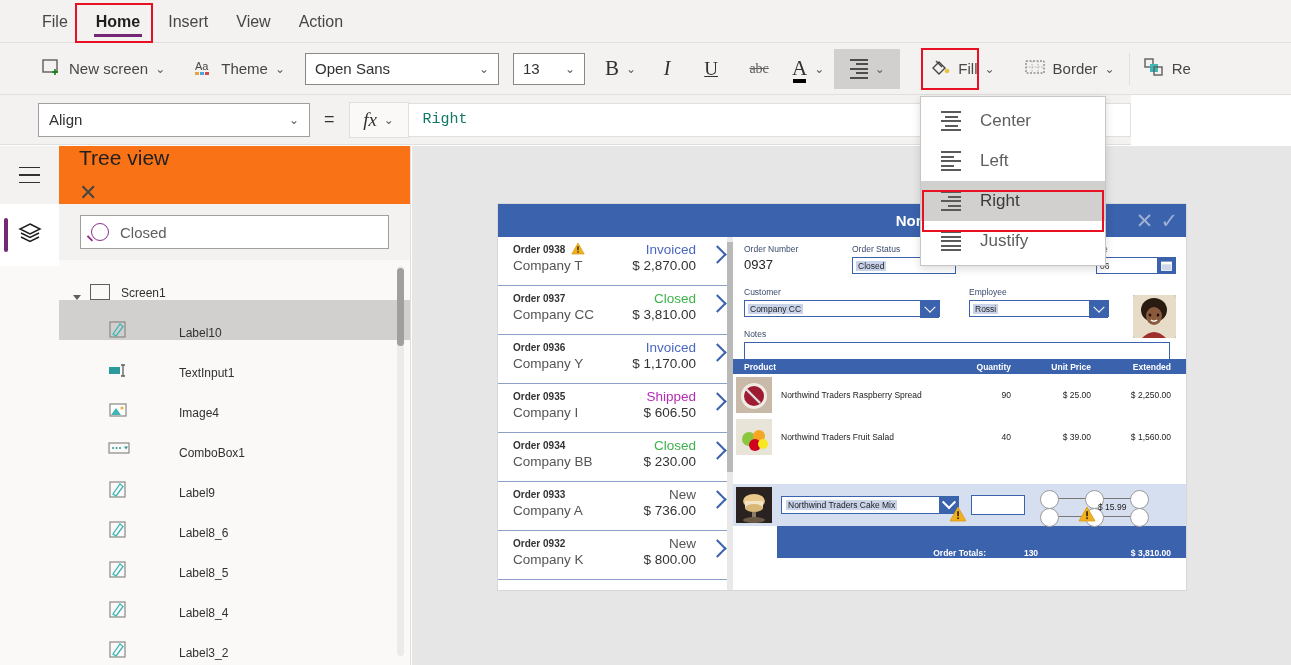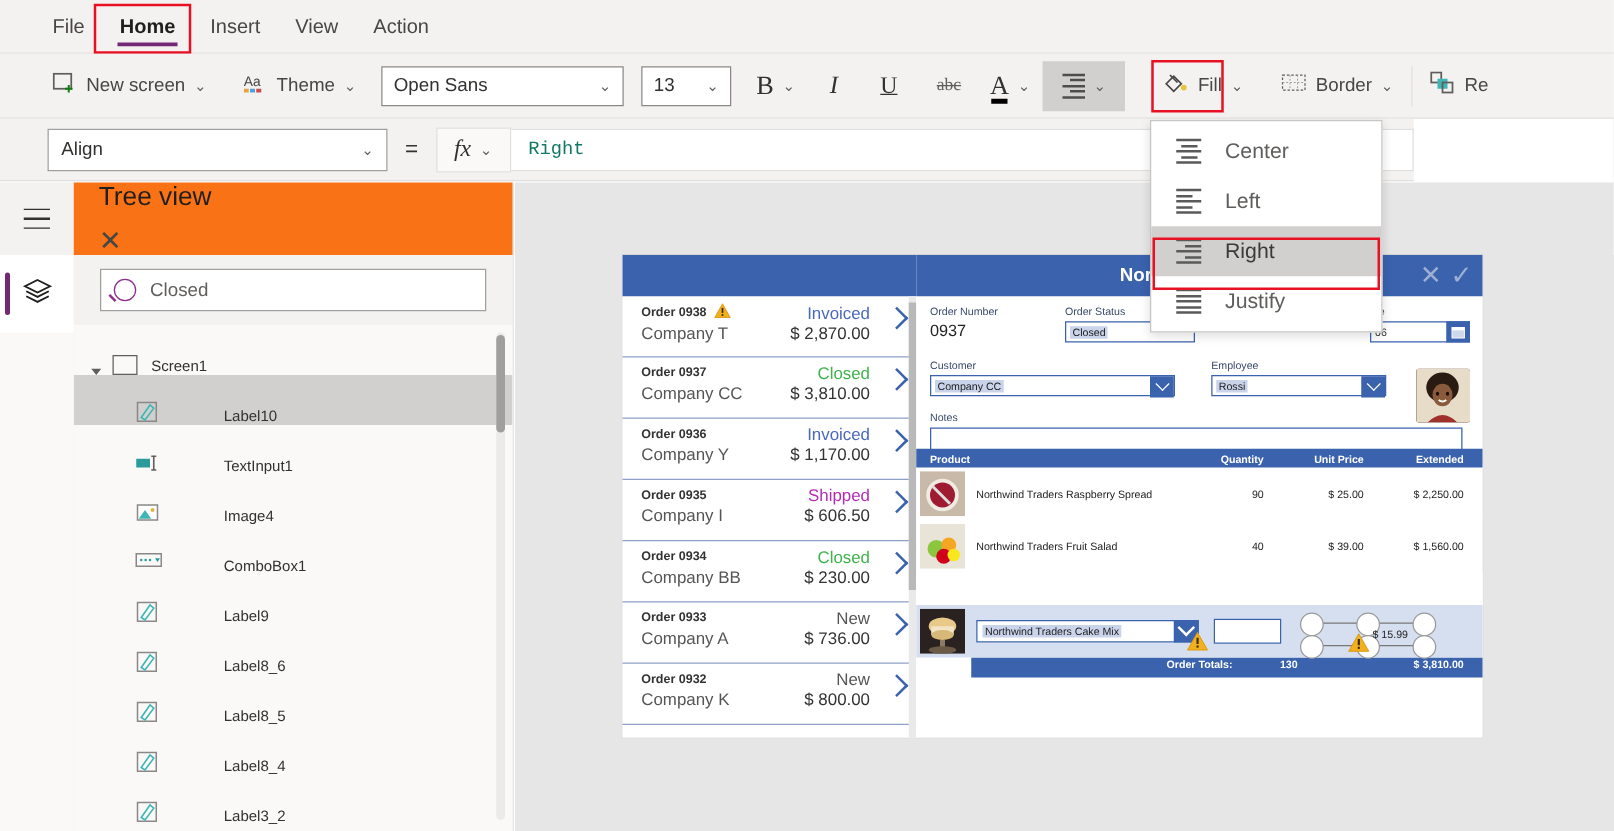--- a/index.html
+++ b/index.html
@@ -167,21 +167,21 @@
   .pt-edit{height:42px;background:#d6dff0;display:flex;align-items:center;position:relative;padding-left:3px;box-sizing:border-box;}
   .pt-edit .ecombo{width:178px;height:18px;border:1.4px solid #3a62ad;background:#fff;position:relative;
                    display:flex;align-items:center;padding-left:4px;box-sizing:border-box;}
   .pt-edit .ecombo .t{font-size:8.5px;background:#c9d3ea;padding:0 2px;color:#1b1b1b;}
   .pt-edit .eqty{width:52px;height:18px;border:1.4px solid #3a62ad;background:#fff;margin-left:12px;}
   .handles{position:relative;margin-left:13px;width:118px;height:42px;}
   .hdot{position:absolute;width:17px;height:17px;border-radius:50%;background:#fff;border:1px solid #9a9a9a;}
   .hline{position:absolute;height:1px;background:#777;}
   .hprice{position:absolute;font-size:8.5px;color:#222;left:60px;top:18px;}
 
-  .pt-totals{height:16px;background:#3a62ad;color:#fff;font-size:8.5px;font-weight:bold;display:flex;align-items:flex-start;margin-left:44px;}
+  .pt-totals{height:32px;background:#3a62ad;color:#fff;font-size:8.5px;font-weight:bold;display:flex;align-items:flex-end;margin-left:44px;}
   .pt-totals .t1{flex:1;text-align:right;padding-right:0;}
   .pt-totals .t2{width:90px;text-align:center;}
   .pt-totals .t3{width:95px;text-align:right;padding-right:15px;}
 
   
   .alignmenu{position:absolute;left:920px;top:96px;width:186px;height:170px;background:#fff;
              border:1px solid #c8c6c4;box-shadow:0 3px 8px rgba(0,0,0,.14);z-index:50;padding:4px 0;box-sizing:border-box;}
   .am-item{height:40px;display:flex;align-items:center;padding-left:20px;box-sizing:border-box;cursor:pointer;
            font-size:17px;color:#605e5c;}
   .am-item.sel{background:#d2d0ce;color:#3b3a39;}

